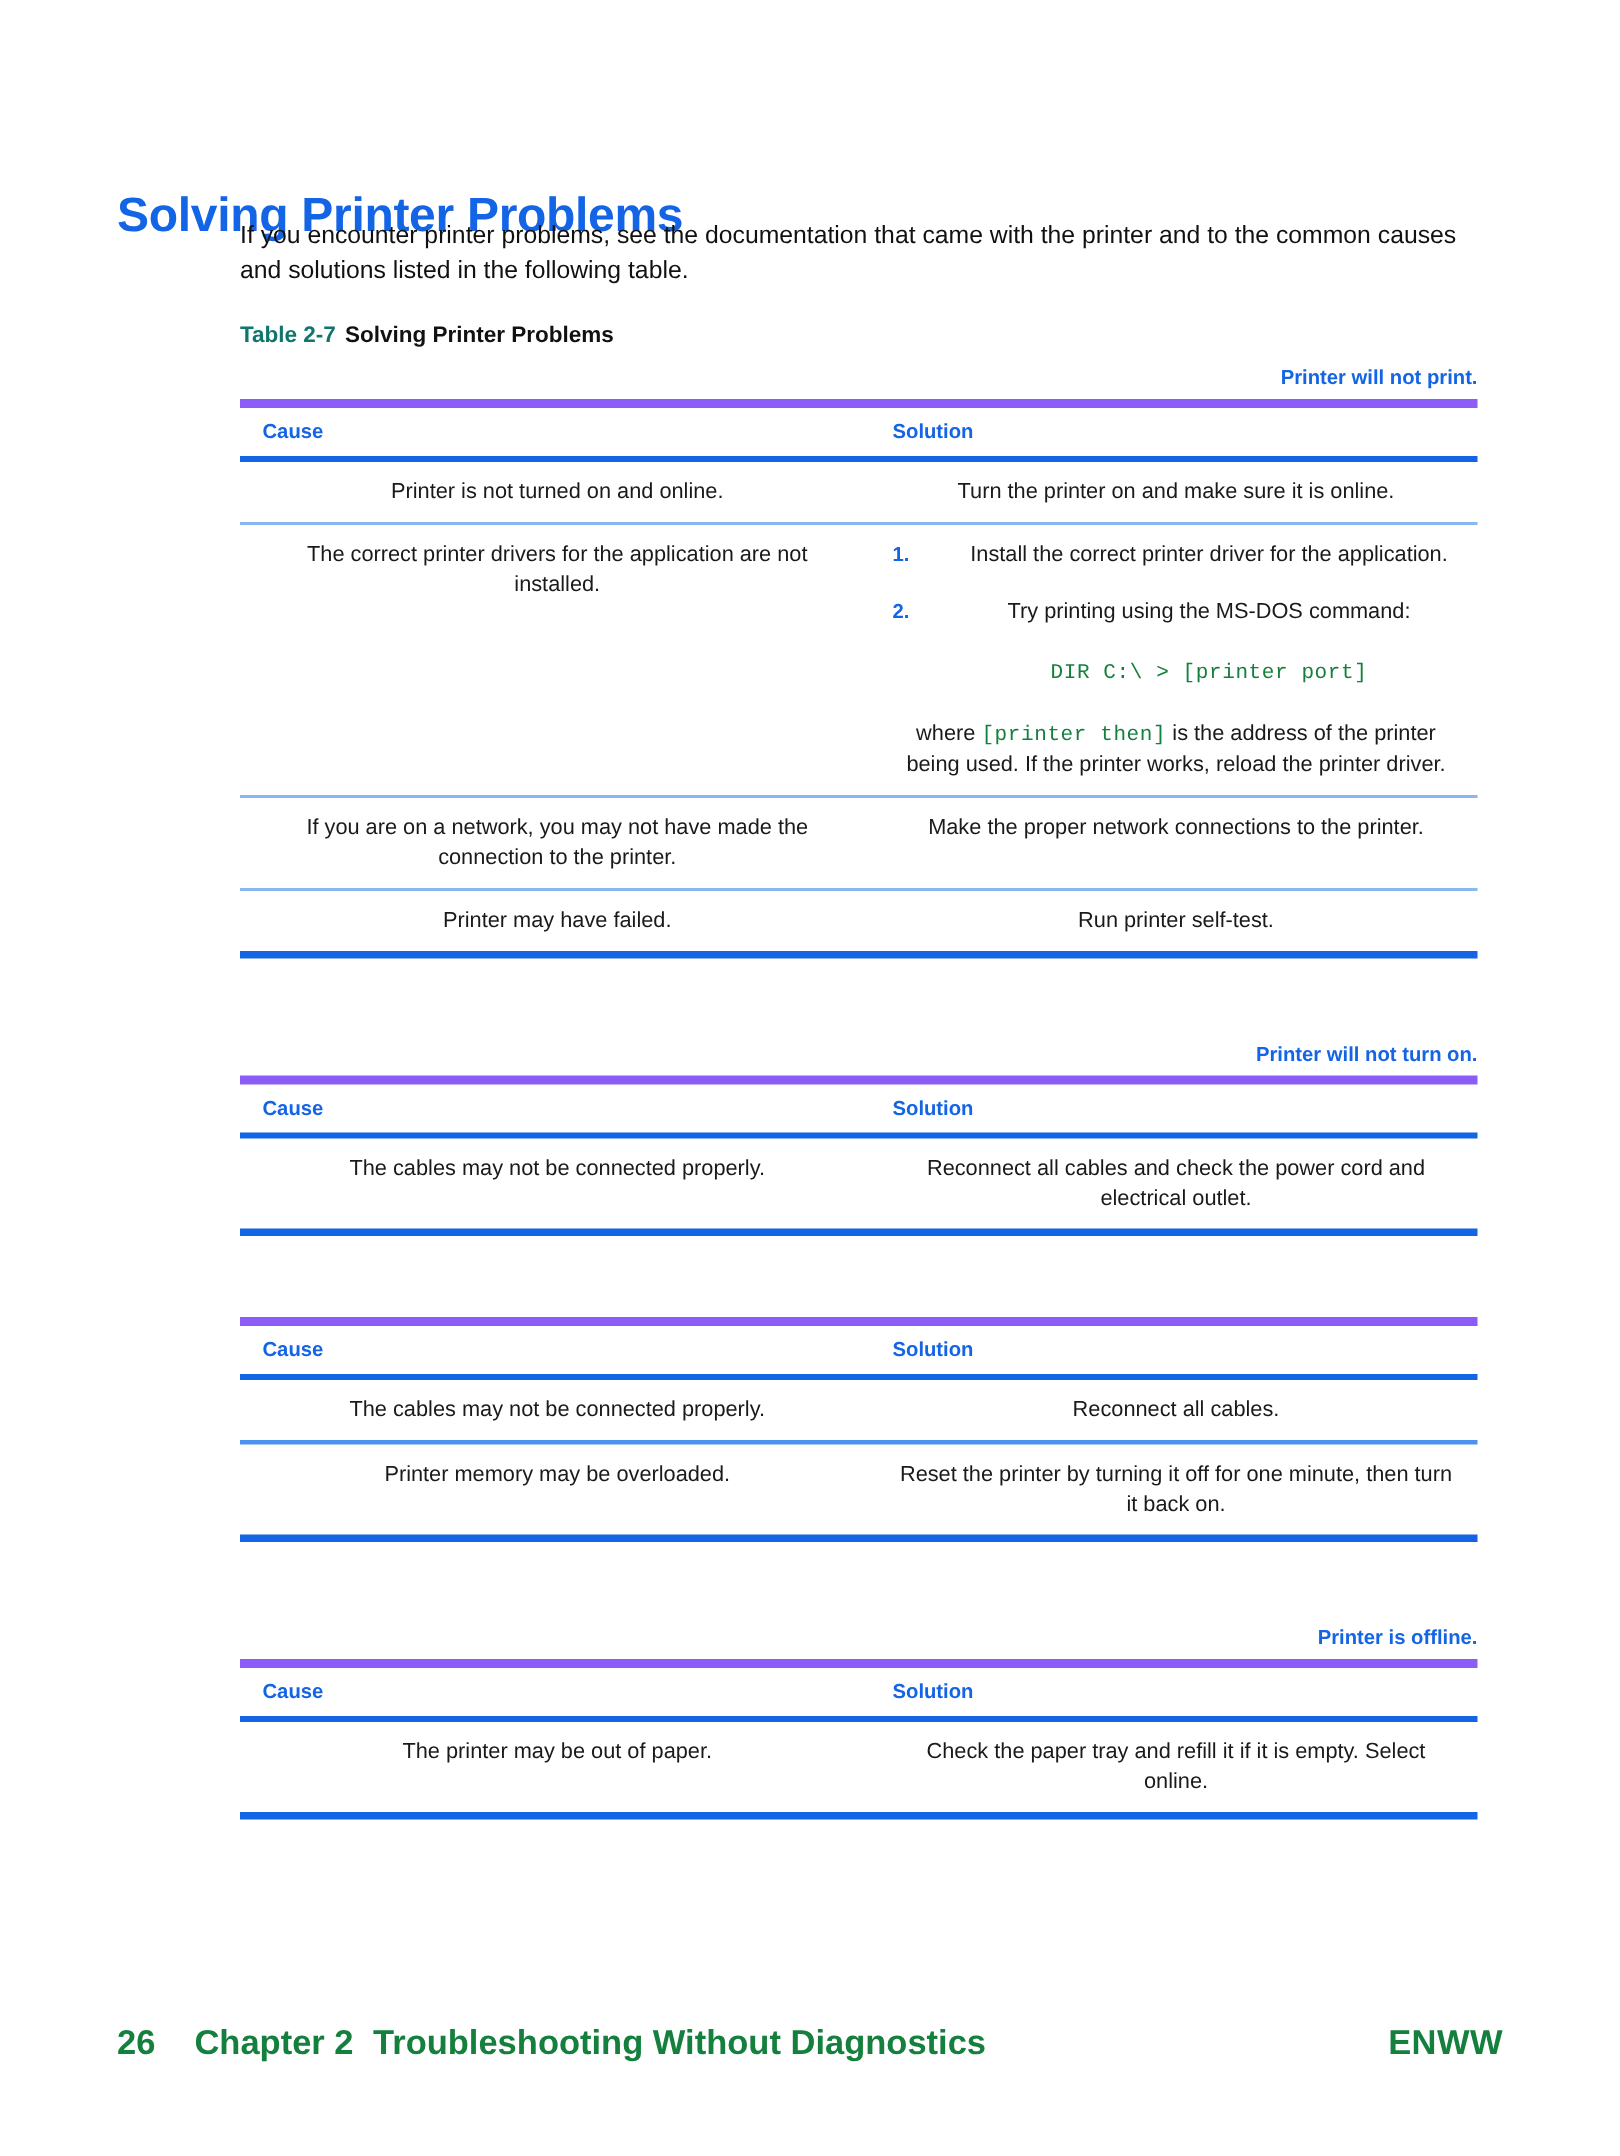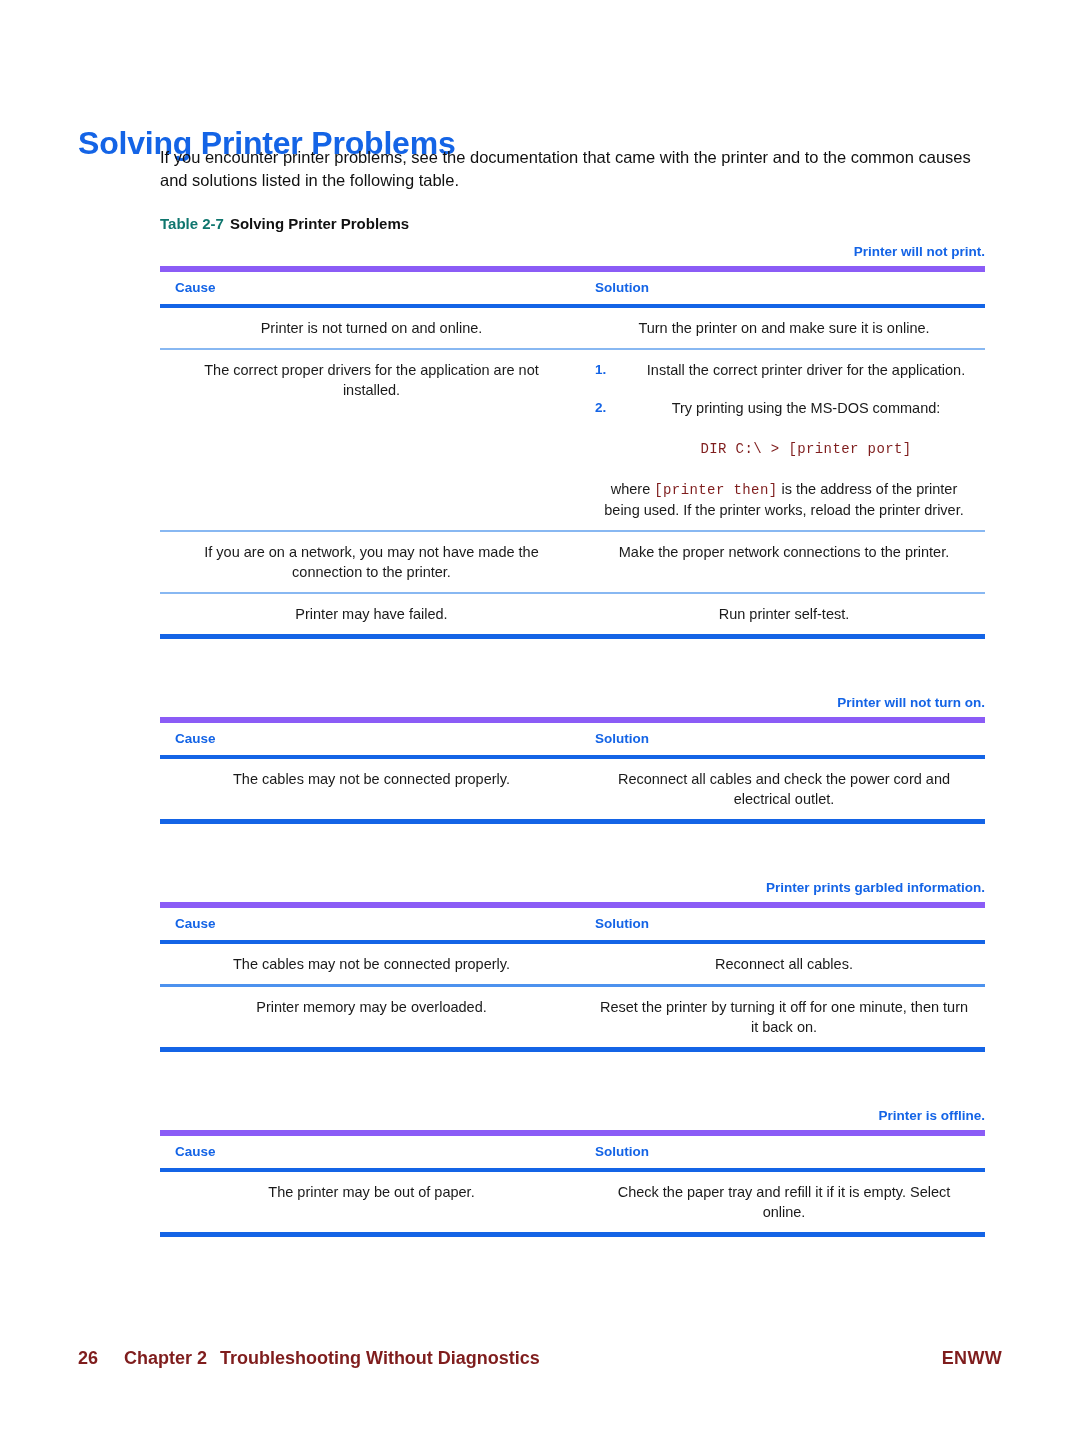--- a/index.html
+++ b/index.html
@@ -136,21 +136,21 @@
     position: absolute;
     left: 0;
     top: 0;
     color: #1464E6;
     font-weight: bold;
     font-size: 13.5px;
   }
   .mono {
     font-family: "Liberation Mono", "DejaVu Sans Mono", monospace;
     font-size: 14px;
-    color: #7f1d1d;
+    color: #15803d;
     letter-spacing: 0.4px;
   }
   .cmd-line {
     margin-top: 20px;
     margin-bottom: 20px;
     padding-left: 44px;
   }
   .note-line {
     padding-left: 0;
     font-size: 14.5px;
@@ -159,23 +159,23 @@
 
   
   .footer {
     position: absolute;
     left: 78px;
     top: 1348px;
     width: 924px;
     display: flex;
     align-items: baseline;
     justify-content: space-between;
-    font-size: 18px;
-    font-weight: bold;
-    color: #7f1d1d;
+    font-size: 23px;
+    font-weight: bold;
+    color: #15803d;
   }
   .footer-left { display: flex; align-items: baseline; white-space: nowrap; }
   .footer-pageno { margin-right: 26px; }
   .footer-chapter { margin-right: 13px; }
   .footer-right { font-weight: bold; letter-spacing: 0.3px; }
 </style>
 </head>
 <body>
 
 <div class="page">
@@ -201,21 +201,21 @@
         </tr>
         <tr>
           <th class="hdr-cell">Cause</th>
           <th class="hdr-cell">Solution</th>
         </tr>
         <tr>
           <td class="cell">Printer is not turned on and online.</td>
           <td class="cell sol">Turn the printer on and make sure it is online.</td>
         </tr>
         <tr>
-          <td class="cell">The correct proper drivers for the application are not installed.</td>
+          <td class="cell">The correct printer drivers for the application are not installed.</td>
           <td class="cell sol">
             <ol class="steps">
               <li>
                 <span class="num">1.</span>
                 <span>Install the correct printer driver for the application.</span>
               </li>
               <li>
                 <span class="num">2.</span>
                 <span>Try printing using the MS-DOS command:</span>
               </li>
@@ -259,23 +259,20 @@
     </table>
     <div class="tbl-spacer"></div>
 
     <table class="tbl">
       <colgroup>
           <col class="c-cause">
           <col class="c-sol">
         </colgroup>
       <tbody>
         <tr>
-          <td class="grp-title" colspan="2">Printer prints garbled information.</td>
-        </tr>
-        <tr>
           <th class="hdr-cell">Cause</th>
           <th class="hdr-cell">Solution</th>
         </tr>
         <tr class="sep-strong">
           <td class="cell">The cables may not be connected properly.</td>
           <td class="cell sol">Reconnect all cables.</td>
         </tr>
         <tr class="last-row">
           <td class="cell">Printer memory may be overloaded.</td>
           <td class="cell sol">Reset the printer by turning it off for one minute, then turn it back on.</td>

